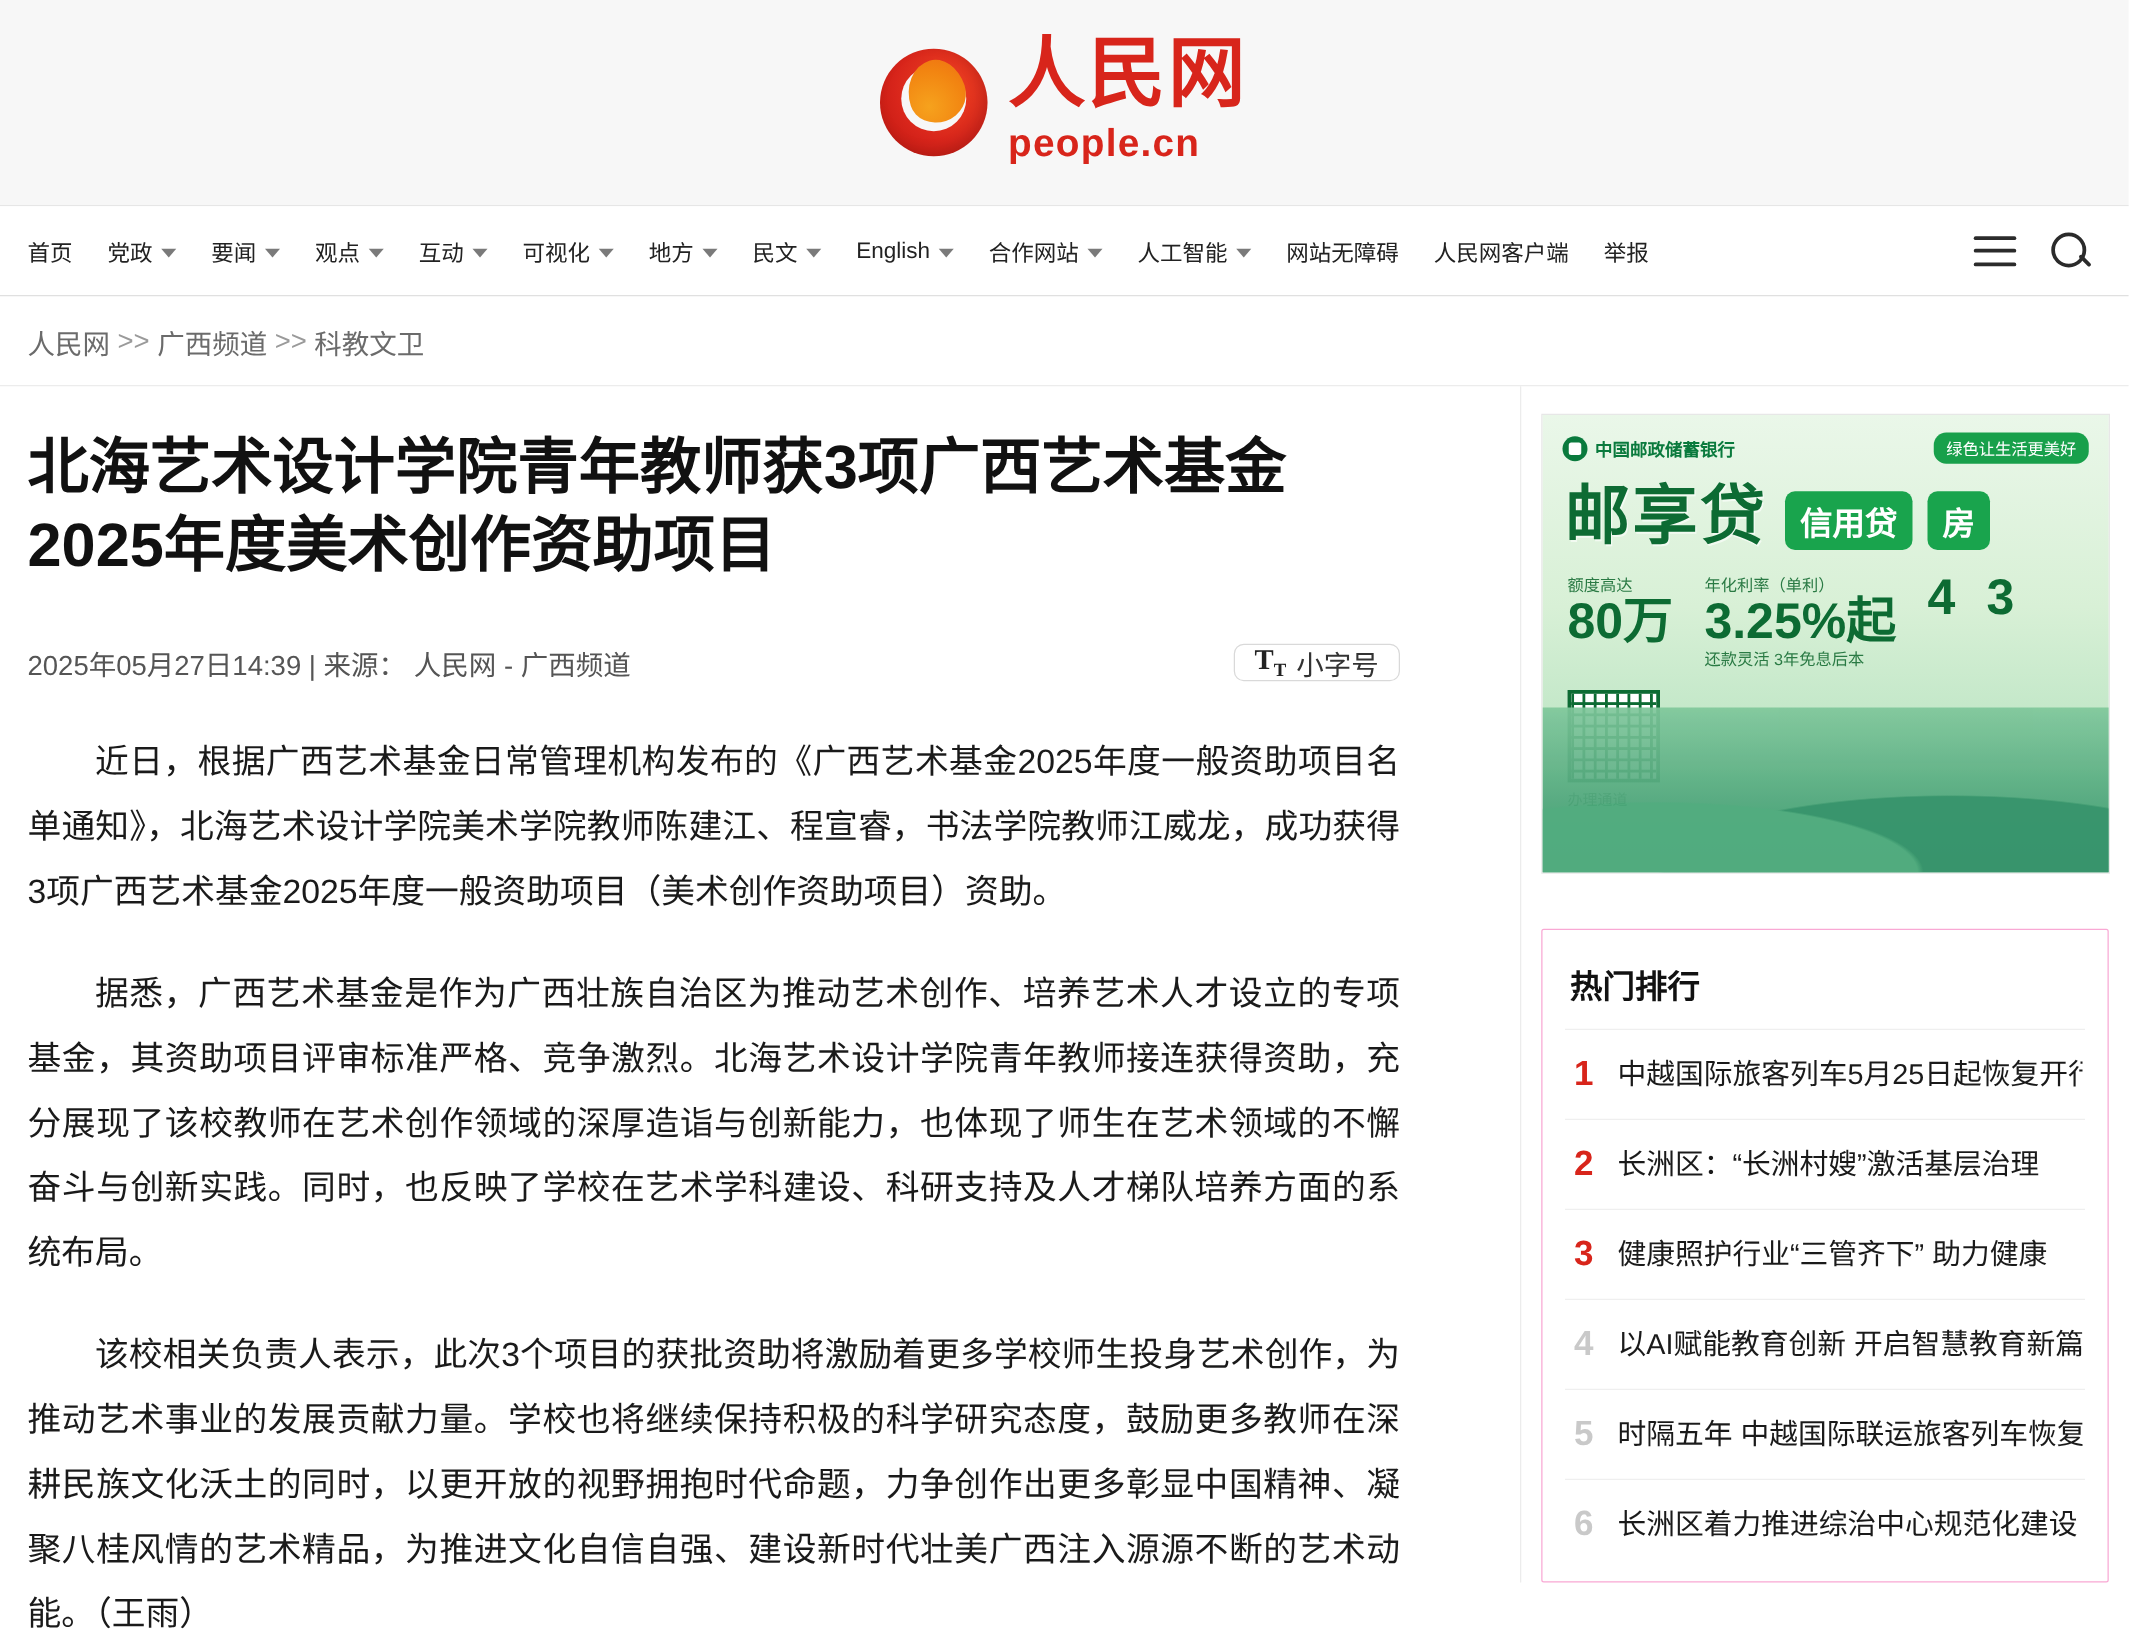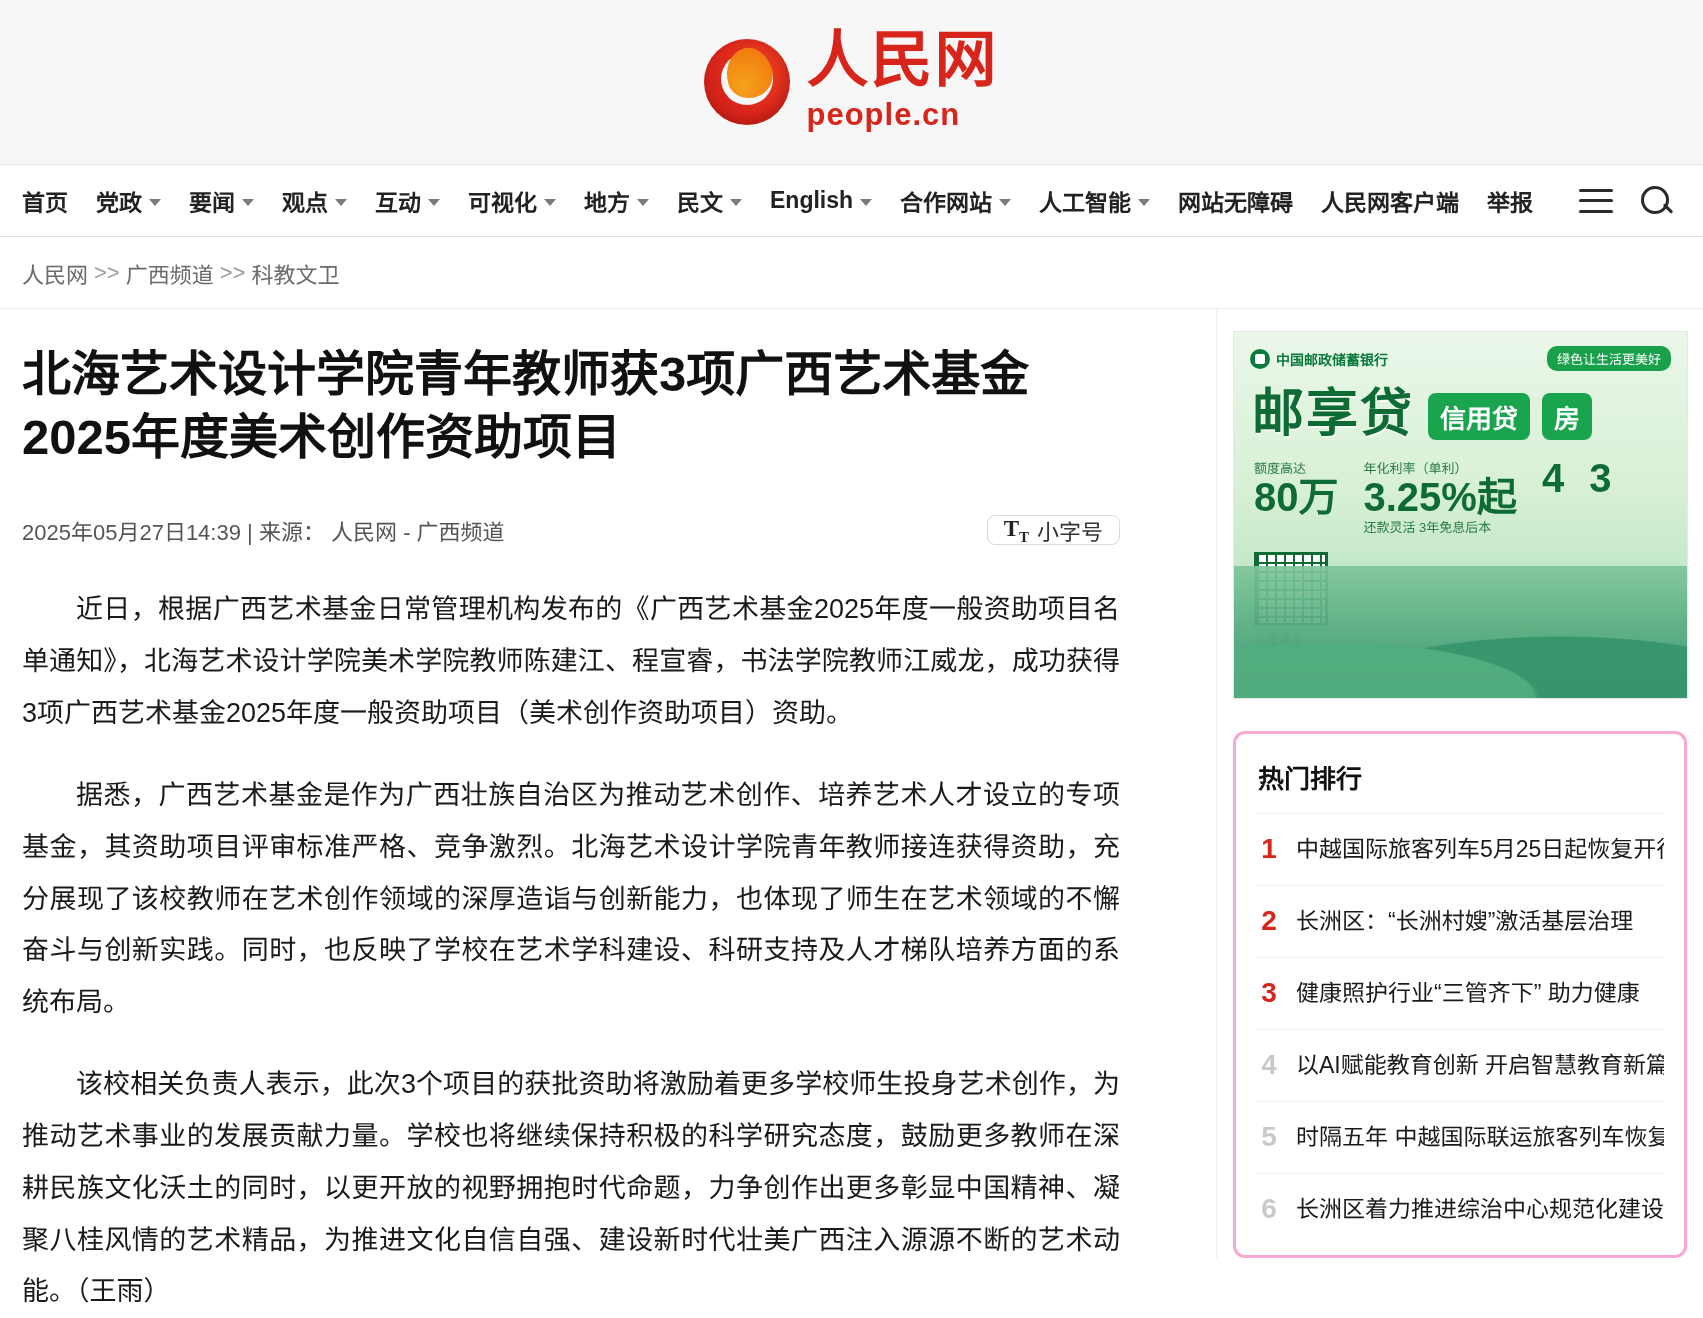--- a/index.html
+++ b/index.html
@@ -53,27 +53,26 @@
   
   .nav {
     height: 72px;
     border-bottom: 1px solid #e0e0e0;
     display: flex;
     align-items: center;
     padding: 0 18px;
     background: #fff;
   }
   .nav-item {
-    font-size: 23px;
+    font-size: 18px;
     color: #222;
     padding: 0 14px;
     white-space: nowrap;
     display: flex; align-items: center; gap: 7px;
     height: 100%;
-    font-weight: bold;
   }
   .nav-item:first-child { padding-left: 4px; }
   .caret {
     width: 0; height: 0;
     border-left: 6px solid transparent;
     border-right: 6px solid transparent;
     border-top: 7px solid #7a7a7a;
     display: inline-block;
     margin-top: 4px;
   }
@@ -229,23 +228,23 @@
     position: absolute; left: 0; right: 0; bottom: 0; height: 132px;
     background:
       radial-gradient(110% 100% at 20% 100%, #4aa87a 0 42%, transparent 43%),
       radial-gradient(110% 100% at 72% 100%, #2f8f66 0 46%, transparent 47%),
       linear-gradient(180deg, #7fc79b 0%, #2f8f66 100%);
     opacity: .92;
   }
 
   
   .panel {
-    margin-top: 32px;
-    border: 3px solid #f9a8d4;
-    border-radius: 12px;
+    margin-top: 44px;
+    border: 1px solid #f9a8d4;
+    border-radius: 2px;
   }
   .panel-head {
     font-size: 26px; font-weight: 700; color: #111;
     padding: 24px 22px 18px 22px;
   }
   .rank-list { list-style: none; margin: 0; padding: 0 18px 10px 18px; }
   .rank-item {
     display: flex; align-items: flex-start; gap: 14px;
     padding: 20px 2px;
     border-top: 1px solid #efefef;

